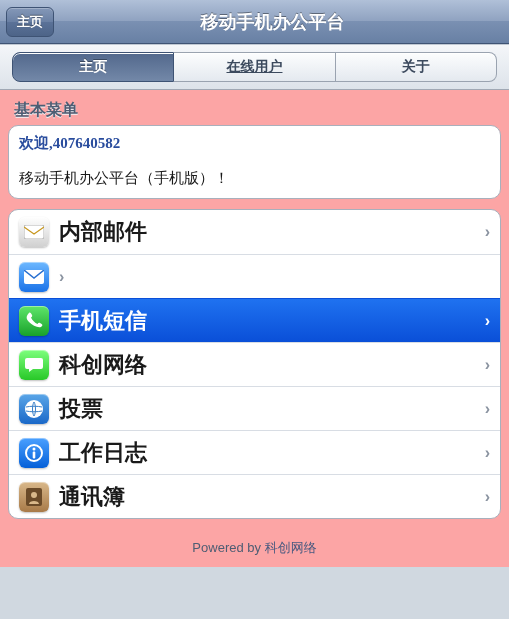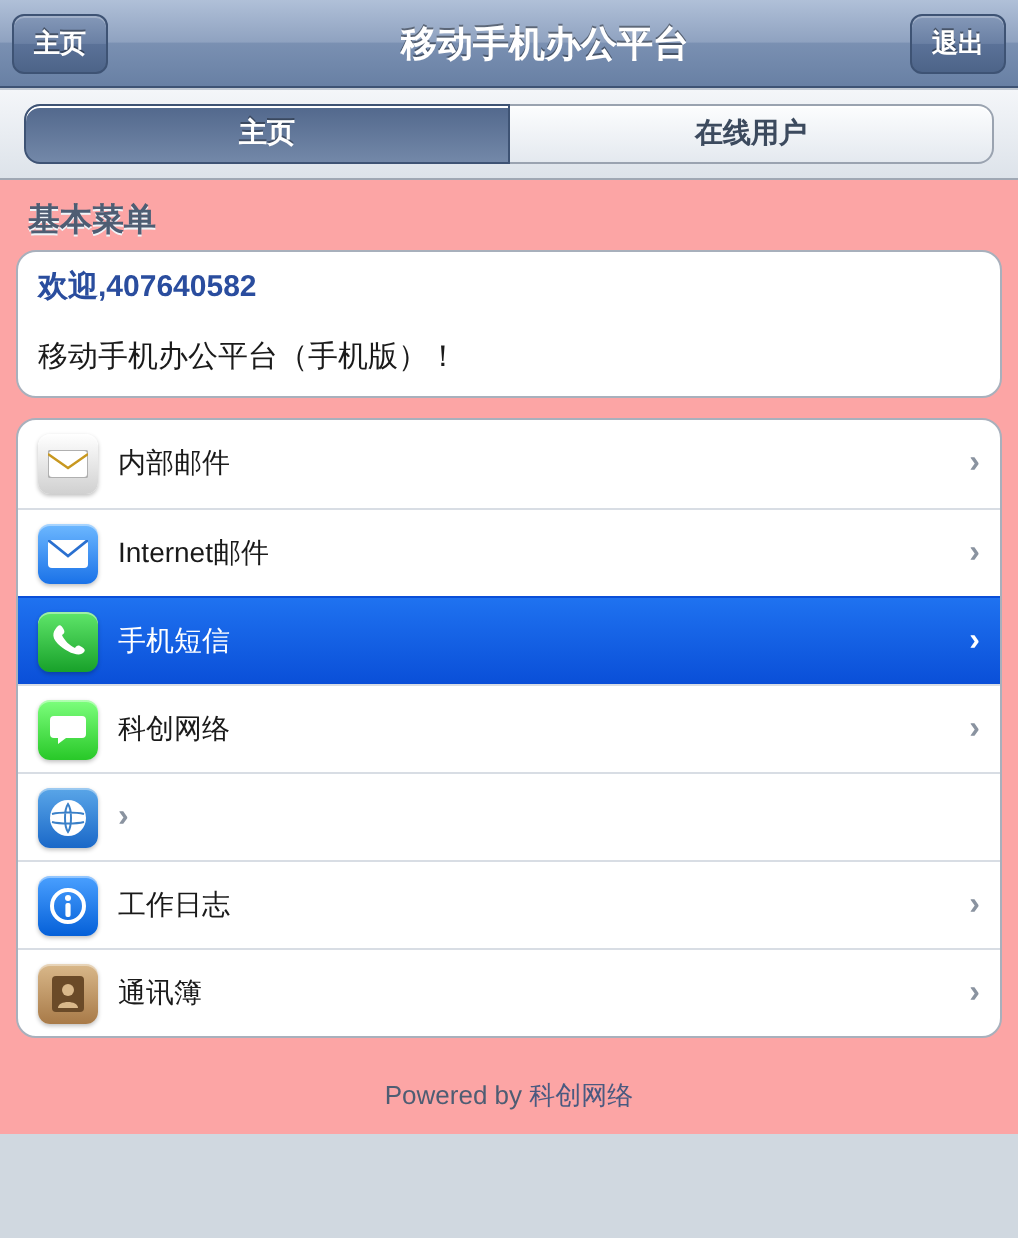--- a/index.html
+++ b/index.html
@@ -62,21 +62,21 @@
     display: flex;
     align-items: center;
     justify-content: center;
     font-size: 14px;
     color: #3c4a5e;
     font-weight: bold;
     box-shadow: inset 0 1px 0 #fff;
   }
   .tab:first-child { border-radius: 8px 0 0 8px; }
   .tab:last-child { border-radius: 0 8px 8px 0; border-left: none; }
-  .tab:nth-child(2) { border-left: none; }
+  .tab:nth-child(2) { border-left: none; text-decoration: underline; }
   .tab.active {
     background: linear-gradient(to bottom, #52688c 0%, #7388a8 100%);
     color: #fff;
     text-shadow: 0 -1px 0 rgba(0,0,0,0.35);
     border-color: #3e5374;
   }
   .content {
     background: #fca5a5;
     padding: 4px 8px 0 8px;
   }
@@ -89,20 +89,21 @@
   }
   .panel {
     background: #fff;
     border: 1px solid #a8b0bc;
     border-radius: 10px;
     overflow: hidden;
     margin-bottom: 10px;
   }
   .welcome {
     padding: 8px 10px 10px 10px;
+    font-family: Liberation Serif, serif;
   }
   .welcome-title {
     color: #2a4d9e;
     font-weight: bold;
     font-size: 15px;
     margin-bottom: 4px;
   }
   .welcome-sub {
     color: #1a1a1a;
     font-size: 15px;
@@ -123,22 +124,22 @@
     border-radius: 6px;
     margin-right: 10px;
     flex-shrink: 0;
     display: flex;
     align-items: center;
     justify-content: center;
     box-shadow: 0 1px 2px rgba(0,0,0,0.25), inset 0 1px 0 rgba(255,255,255,0.4);
   }
   .menu-label {
     flex: 1;
-    font-size: 14px;
-    font-weight: normal;
+    font-size: 22px;
+    font-weight: bold;
     color: #1a1a1a;
   }
   .chevron {
     color: #8a93a0;
     font-weight: bold;
   }
   .menu-item.selected {
     background: linear-gradient(to bottom, #1f72f0, #0a4fd8);
     border-top-color: #0a4fd8;
     justify-content: center;
@@ -161,26 +162,26 @@
   .ic-log { background: linear-gradient(to bottom,#4aa0ff,#0560d8); }
   .ic-contacts { background: linear-gradient(to bottom,#d9b88a,#a87a48); }
   svg { display:block; }
 </style>
 </head>
 <body>
 
 <div class="navbar">
   <button class="nav-btn">主页</button>
   <div class="nav-title">移动手机办公平台</div>
-  <button class="nav-btn">退出</button>
 </div>
 
 <div class="tabbar">
   <div class="tab active">主页</div>
   <div class="tab">在线用户</div>
+  <div class="tab">关于</div>
 </div>
 
 <div class="content">
   <div class="section-header">基本菜单</div>
 
   <div class="panel">
     <div class="welcome">
       <div class="welcome-title">欢迎,407640582</div>
       <div class="welcome-sub">移动手机办公平台（手机版）！</div>
     </div>
@@ -199,21 +200,20 @@
       <div class="chevron">›</div>
     </div>
 
     <div class="menu-item">
       <div class="menu-icon ic-internet">
         <svg width="20" height="14" viewBox="0 0 20 14">
             <rect x="0" y="0" width="20" height="14" rx="2" fill="#fff"></rect>
             <path d="M0 0 L10 8 L20 0" stroke="#2a70d0" stroke-width="1.4" fill="none"></path>
           </svg>
       </div>
-      <div class="menu-label">Internet邮件</div>
       <div class="chevron">›</div>
     </div>
 
     <div class="menu-item selected">
       <div class="menu-icon ic-sms">
         <svg width="18" height="18" viewBox="0 0 18 18">
             <path d="M4 1 C5 0 6 1 7 3 C7.5 4 7 5 6 5.5 C7 8 10 11 12.5 12 C13 11 14 10.5 15 11 C17 12 18 13 17 14 C15 17 8 14 4 10 C0 6 2 3 4 1 Z" fill="#fff"></path>
           </svg>
       </div>
       <div class="menu-label">手机短信</div>
@@ -230,20 +230,21 @@
       <div class="chevron">›</div>
     </div>
 
     <div class="menu-item">
       <div class="menu-icon ic-vote">
         <svg width="20" height="20" viewBox="0 0 20 20">
             <circle cx="10" cy="10" r="9" fill="#fff"></circle>
             <path d="M10 3 C12 6 12 14 10 17 C8 14 8 6 10 3 Z M2 8 C6 7 14 7 18 8 M2 12 C6 13 14 13 18 12" stroke="#3a80c8" stroke-width="1" fill="none"></path>
           </svg>
       </div>
+      <div class="menu-label">投票</div>
       <div class="chevron">›</div>
     </div>
 
     <div class="menu-item">
       <div class="menu-icon ic-log">
         <svg width="20" height="20" viewBox="0 0 20 20">
             <circle cx="10" cy="10" r="8" fill="none" stroke="#fff" stroke-width="2"></circle>
             <circle cx="10" cy="6" r="1.5" fill="#fff"></circle>
             <rect x="8.7" y="8.5" width="2.6" height="7" rx="1" fill="#fff"></rect>
           </svg>

